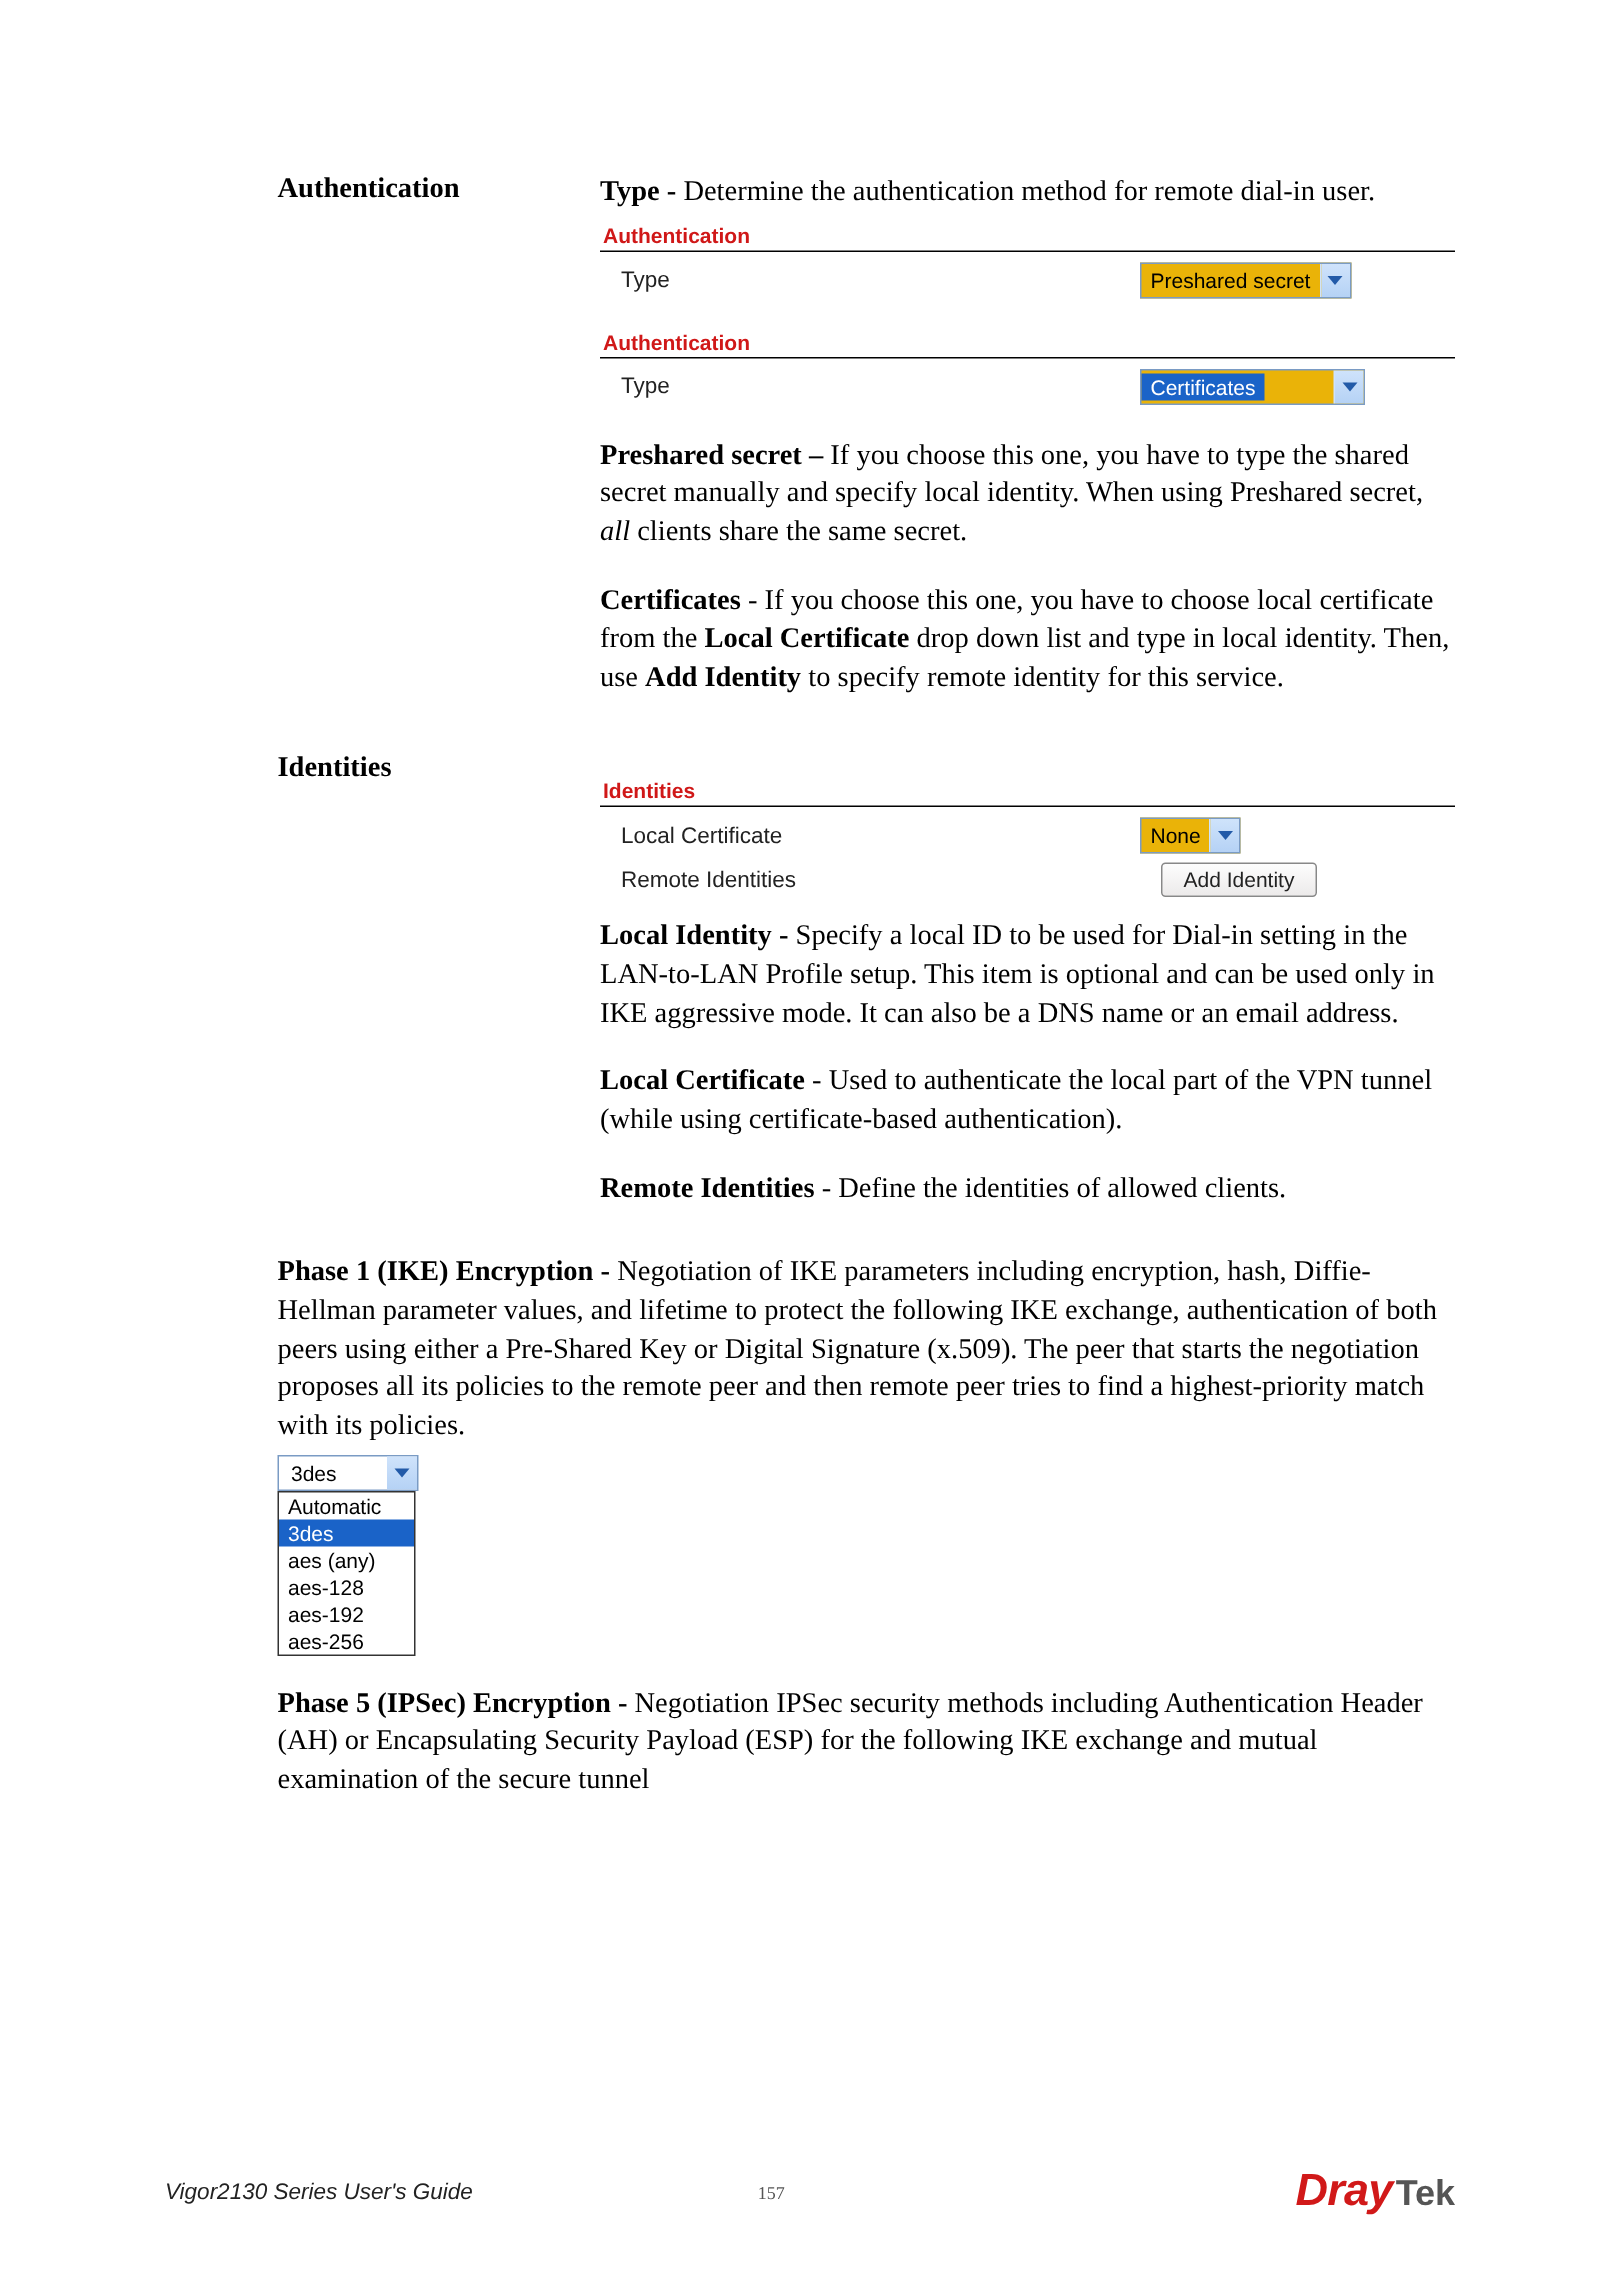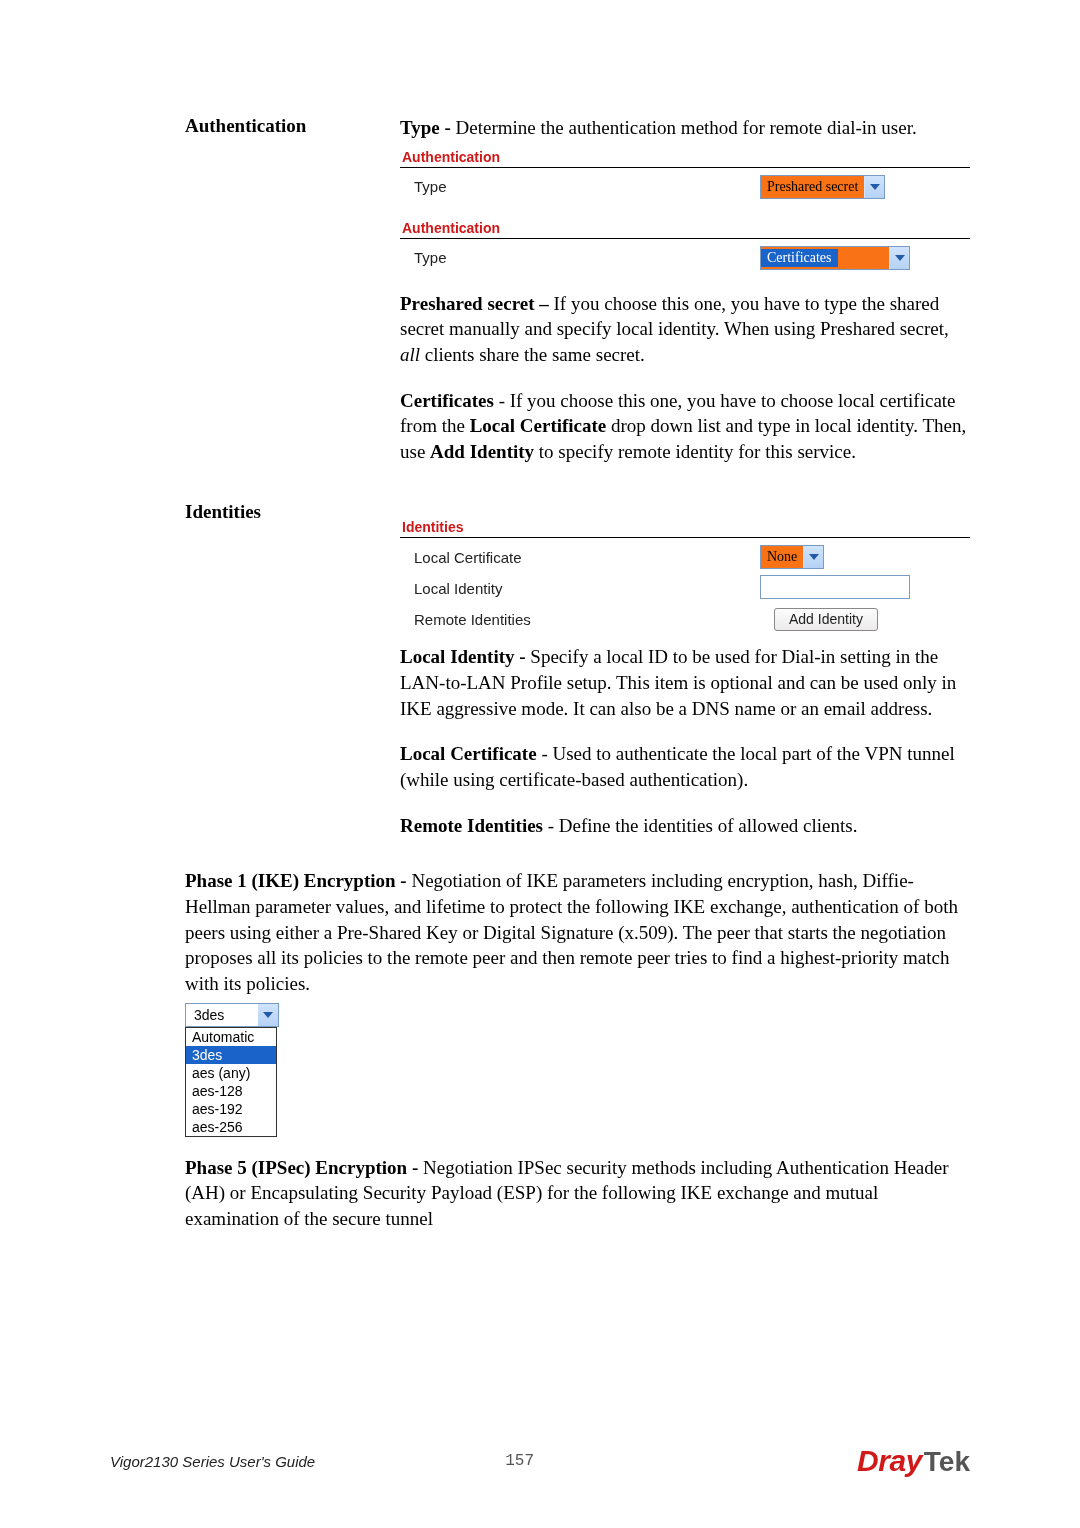--- a/index.html
+++ b/index.html
@@ -23,22 +23,22 @@
 
   
   .ui-block { font-family: Arial, Helvetica, sans-serif; font-size: 15px; margin-bottom: 10px; }
   .ui-header { color: #d01818; font-weight: bold; padding: 4px 0 2px 2px; font-size: 14px; }
   .ui-hr { border: none; border-top: 1px solid #000; margin-bottom: 4px; }
   .ui-row { display: flex; align-items: center; padding: 3px 0; }
   .ui-row .ui-label { width: 360px; padding-left: 14px; color: #222; font-size: 15px; }
   .ui-row .ui-control { }
   .ui-select {
     display: inline-flex; align-items: center;
-    border: 1px solid #7a9bc4; height: 24px; background: #f97316;
-    font-family: Liberation Serif, serif; font-size: 14px;
+    border: 1px solid #7a9bc4; height: 24px; background: #eab308;
+    font-family: Liberation Sans, sans-serif; font-size: 14px;
   }
   .ui-select .sel-text { padding: 0 6px; }
   .ui-select .sel-arrow {
     width: 20px; height: 100%; background: linear-gradient(#cfe3fb,#b5d2f5);
     display: flex; align-items: center; justify-content: center;
     border-left: 1px solid #cfe3fb;
   }
   .ui-select.hl .sel-text { background: #1a63c8; color: #fff; padding: 1px 6px; }
   .chev-down {
     width: 0; height: 0; border-left: 5px solid transparent;
@@ -65,24 +65,24 @@
   .enc-list { border: 1px solid #333; width: 92px; background: #fff; }
   .enc-item { padding: 1px 6px; font-size: 14px; }
   .enc-item.sel { background: #1a63c8; color: #fff; }
 
   
   .footer {
     position: absolute; left: 110px; right: 110px; bottom: 50px;
     display: flex; align-items: center; justify-content: space-between;
   }
   .footer-left { font-style: italic; font-size: 15px; color: #222; font-family: Arial, sans-serif; }
-  .footer-page { font-size: 16px; font-family: Liberation Mono, monospace; color: #555; margin-left: 190px;}
+  .footer-page { font-size: 12px; font-family: Liberation Serif, serif; color: #555; margin-left: 190px;}
   .logo { display: flex; align-items: baseline; }
   .logo-dray { color: #d11919; font-weight: 800; font-style: italic; font-family: Arial, sans-serif; font-size: 30px; letter-spacing: -0.5px;}
-  .logo-tek { color: #555; font-weight: 600; font-family: Arial, sans-serif; font-size: 28px; margin-left: 2px;}
+  .logo-tek { color: #555; font-weight: 600; font-family: Arial, sans-serif; font-size: 24px; margin-left: 2px;}
 </style>
 </head>
 <body>
 
 <div class="row">
   <div class="label-col">Authentication</div>
   <div class="content-col">
     <p class="para" style="margin-bottom:4px;">
       <span class="bold">Type - </span><span>Determine the authentication method for remote dial-in user.</span>
     </p>
@@ -141,26 +141,20 @@
         <div class="ui-control">
           <div class="ui-select">
             <span class="sel-text">None</span>
             <span class="sel-arrow">
                 <span class="chev-down"></span>
               </span>
           </div>
         </div>
       </div>
       <div class="ui-row">
-        <div class="ui-label">Local Identity</div>
-        <div class="ui-control">
-          <span class="ui-input"></span>
-        </div>
-      </div>
-      <div class="ui-row">
         <div class="ui-label">Remote Identities</div>
         <div class="ui-control" style="padding-left:14px;">
           <span class="ui-button">Add Identity</span>
         </div>
       </div>
     </div>
 
     <p class="para">
       <span class="bold">Local Identity - </span><span>Specify a local ID to be used for Dial-in setting in the LAN-to-LAN Profile setup. This item is optional and can be used only in IKE aggressive mode. It can also be a DNS name or an email address.</span>
     </p>

